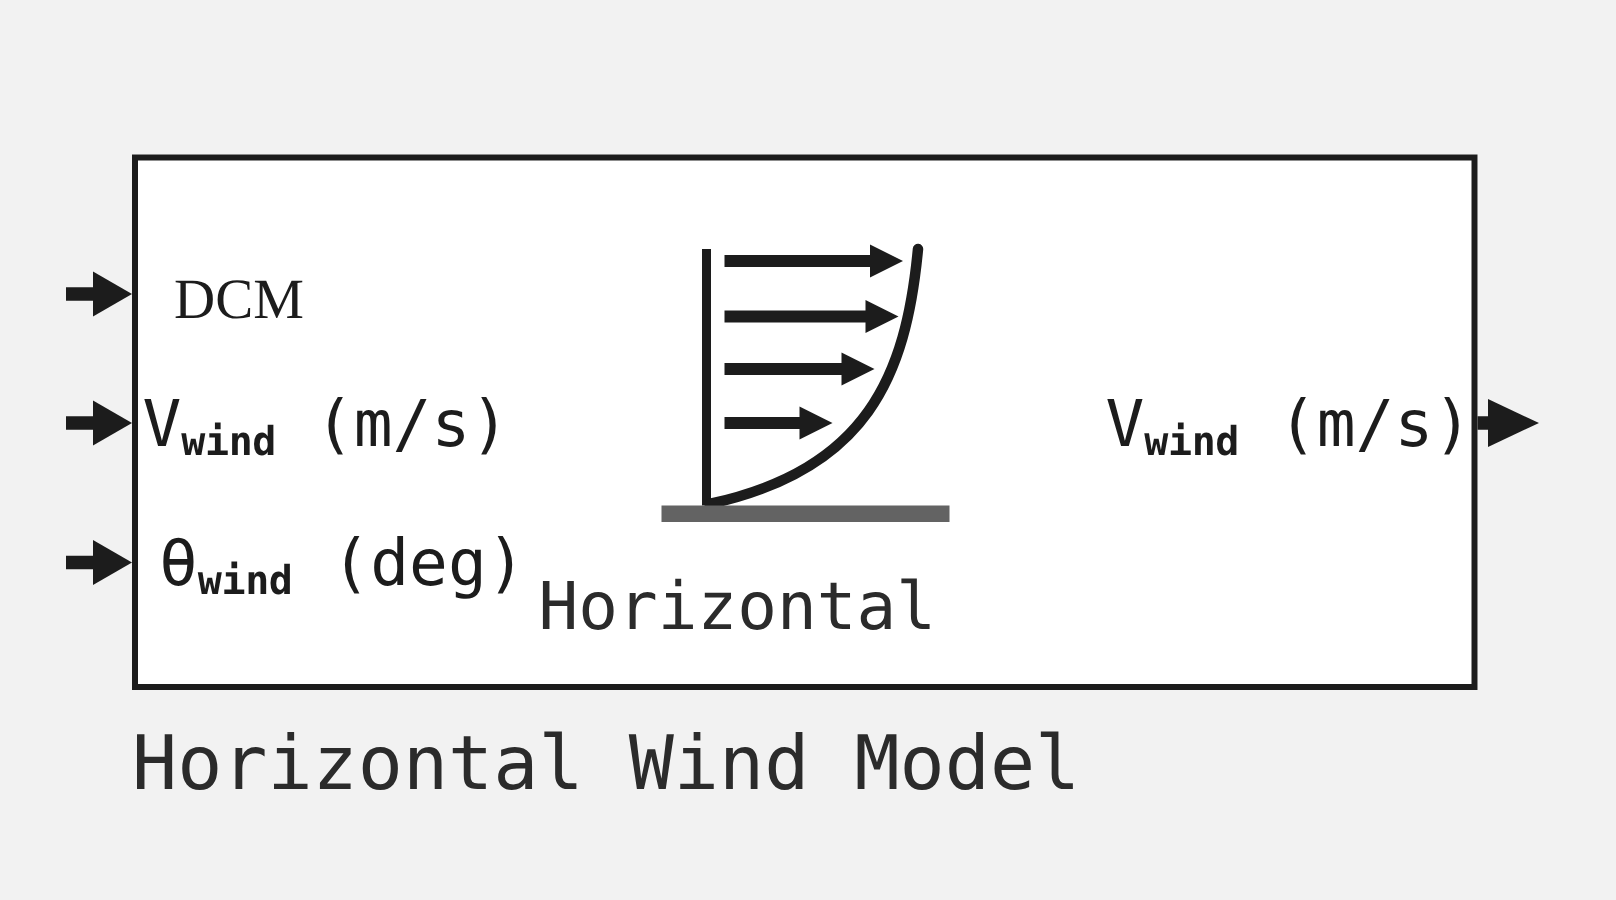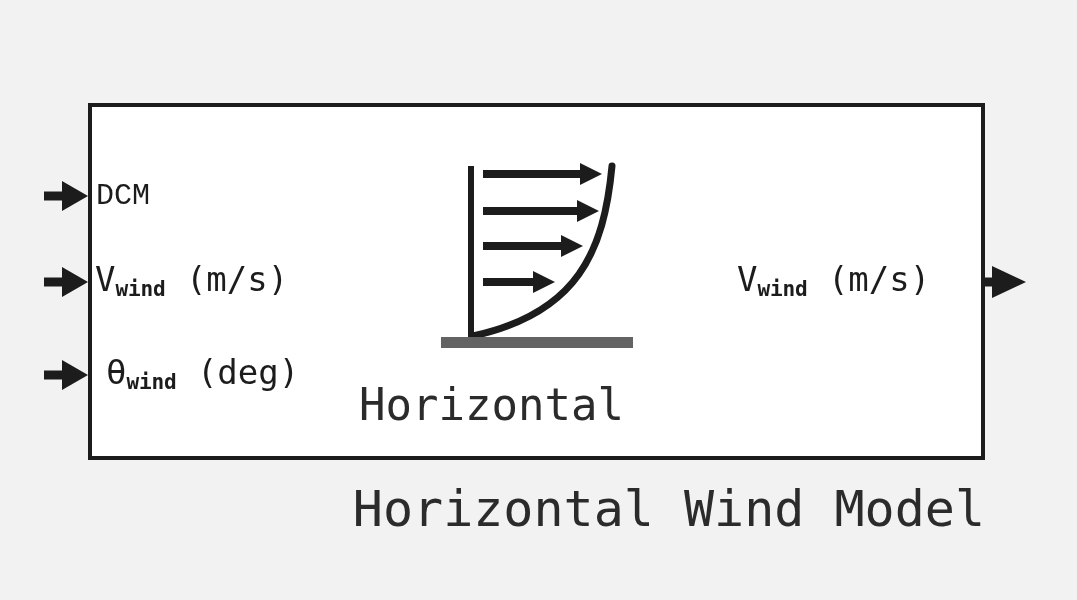--- a/index.html
+++ b/index.html
@@ -34,26 +34,27 @@
   }
 
   
   .port-label {
     position: absolute;
     color: #1c1c1c;
     white-space: nowrap;
     line-height: 1;
   }
   .port-label.sans {
-    font-family: Liberation Mono, monospace;
-    font-size: 30px;
+    font-family: Liberation Serif, serif;
+    font-size: 38px;
+    margin-left: 20px;
   }
   .port-label.mono {
     font-family: "DejaVu Sans Mono", monospace;
-    font-size: 34px;
+    font-size: 43px;
     text-align: right;
   }
   .port-label sub {
     font-family: "DejaVu Sans Mono", monospace;
     font-weight: bold;
     font-size: 0.62em;
     vertical-align: baseline;
     position: relative;
     top: 0.22em;
     letter-spacing: -0.01em;
@@ -99,21 +100,21 @@
     
     transform: translateX(-47px);
   }
 
   
   #block-caption {
     position: absolute;
     left: 88px;
     top: 484px;
     width: 897px;
-    text-align: right;
+    text-align: left;
     font-family: "DejaVu Sans Mono", monospace;
     font-size: 50px;
     color: #2b2b2b;
     line-height: 1;
   }
 </style>
 </head>
 <body>
 
 <div id="canvas">

